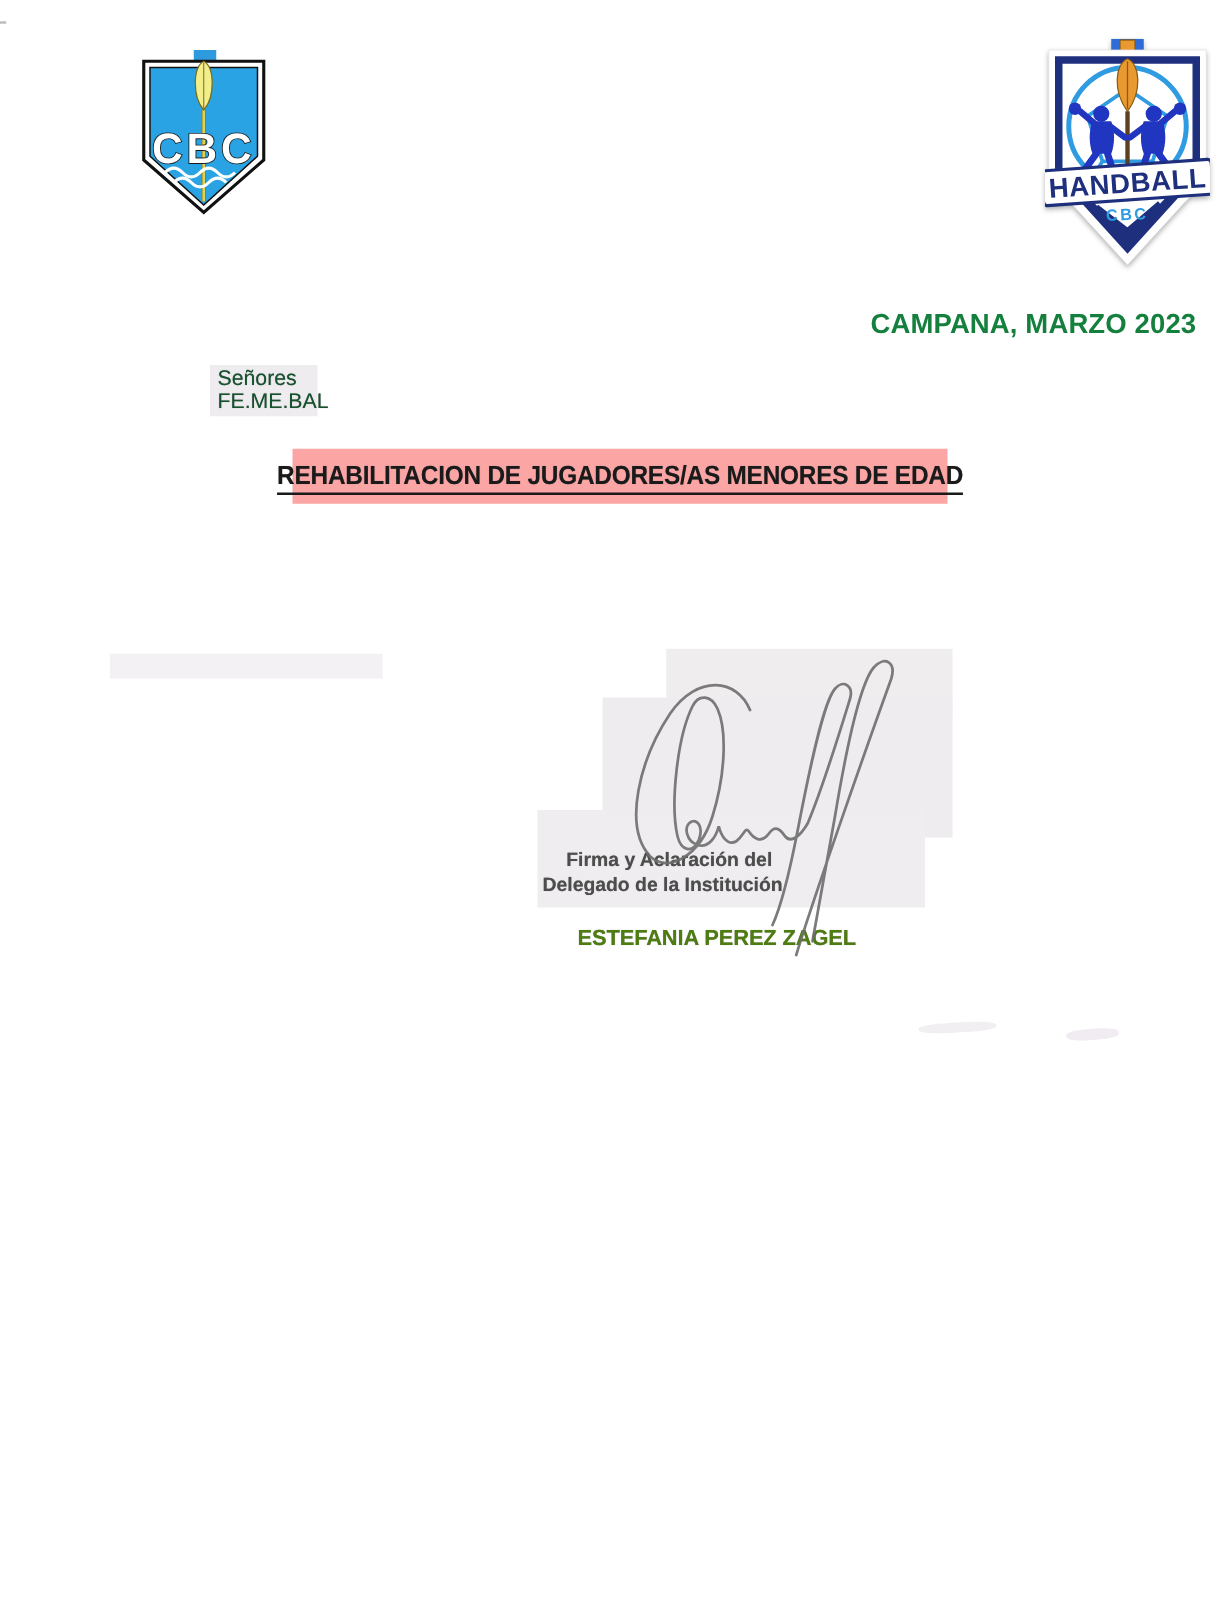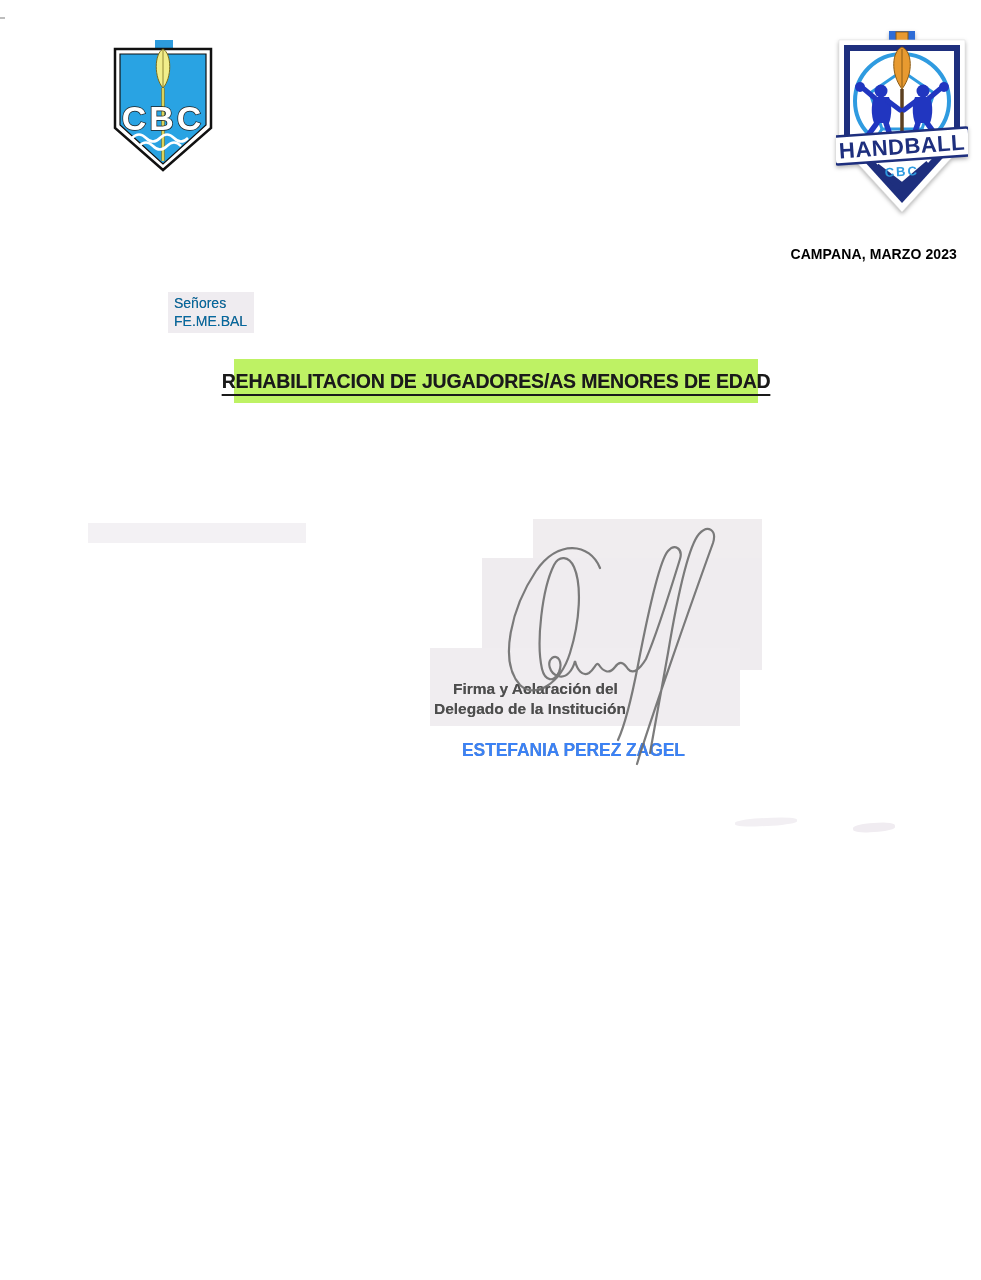--- a/index.html
+++ b/index.html
@@ -5,44 +5,44 @@
   html,body{margin:0;padding:0;background:#ffffff;}
   #page{
     position:relative;width:981px;height:1280px;background:#ffffff;overflow:hidden;
     font-family:"Liberation Sans",sans-serif;color:#1b1b1b;border-radius:15px;
   }
   .abs{position:absolute;}
   .strip{position:absolute;background:#efedf0;}
   .scanfuzz{text-shadow:0 0 0.6px rgba(70,70,70,0.65);}
 
   
-  .date-line{top:246px;right:24px;font-size:14px;font-weight:700;color:#000000;letter-spacing:0.1px;}
+  .date-line{top:246px;right:24px;font-size:22px;font-weight:700;color:#15803d;letter-spacing:0.1px;}
 
   
   .recipient{left:168px;top:292px;width:86px;height:41px;background:#efecf0;padding:2px 0 0 6px;box-sizing:border-box;}
-  .recipient div{font-size:14px;line-height:18px;color:#0369a1;}
+  .recipient div{font-size:17px;line-height:18px;color:#14532d;}
 
   
-  .title-wrap{left:234px;top:359px;width:524px;height:44px;background:#bef264;display:flex;align-items:center;justify-content:center;}
+  .title-wrap{left:234px;top:359px;width:524px;height:44px;background:#fca5a5;display:flex;align-items:center;justify-content:center;}
   .title-inner{transform:scaleX(0.93);transform-origin:center;white-space:nowrap;}
   .title-text{font-size:21px;font-weight:700;color:#1a1a1a;border-bottom:2.5px solid #1a1a1a;padding-bottom:2px;letter-spacing:-0.2px;}
 
   
   .body-par{left:100px;top:444px;}
   .body-line{font-size:25px;line-height:34px;letter-spacing:-0.2px;color:#1c1c1c;white-space:nowrap;
              transform:scaleX(0.93);transform-origin:left;text-shadow:0 0 0.4px rgba(40,40,40,0.5);}
 
   
   .sig-bg-1{left:533px;top:519px;width:229px;height:56px;background:#f0edef;}
   .sig-bg-2{left:482px;top:558px;width:280px;height:112px;background:#efecef;}
   .sig-bg-3{left:430px;top:648px;width:310px;height:78px;background:#f0edf0;}
   .line3-strip{left:88px;top:523px;width:218px;height:20px;background:#f1eef2;opacity:0.85;}
 
   .sig-caption{position:absolute;font-size:15.5px;font-weight:600;color:#4d4d4d;white-space:nowrap;}
-  .sig-name{position:absolute;left:462px;top:740px;font-size:17.5px;font-weight:700;color:#3b82f6;letter-spacing:-0.1px;white-space:nowrap;}
+  .sig-name{position:absolute;left:462px;top:740px;font-size:17.5px;font-weight:700;color:#4d7c0f;letter-spacing:-0.1px;white-space:nowrap;}
 
   .signature-svg{position:absolute;left:428px;top:513px;}
 
   
   .smudge{position:absolute;border-radius:40%;}
   .smudge-1{left:735px;top:818px;width:62px;height:8px;background:#f2eff3;transform:rotate(-3deg);}
   .smudge-2{left:853px;top:823px;width:42px;height:9px;background:#f0ecf1;transform:rotate(-4deg);}
   .corner-mark{left:0;top:17px;width:5px;height:2px;background:#bdbdbd;}
 
   .logo-left{position:absolute;left:112px;top:40px;}

